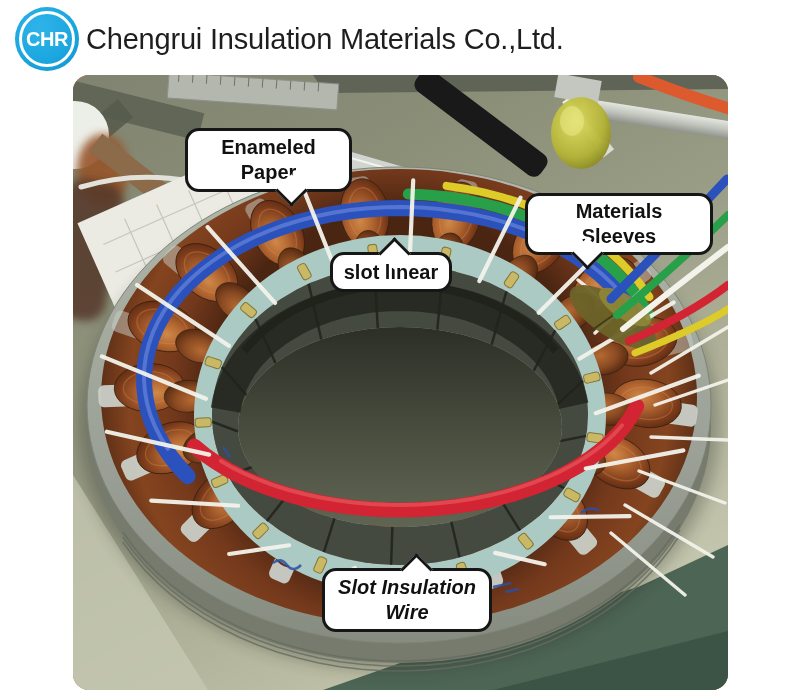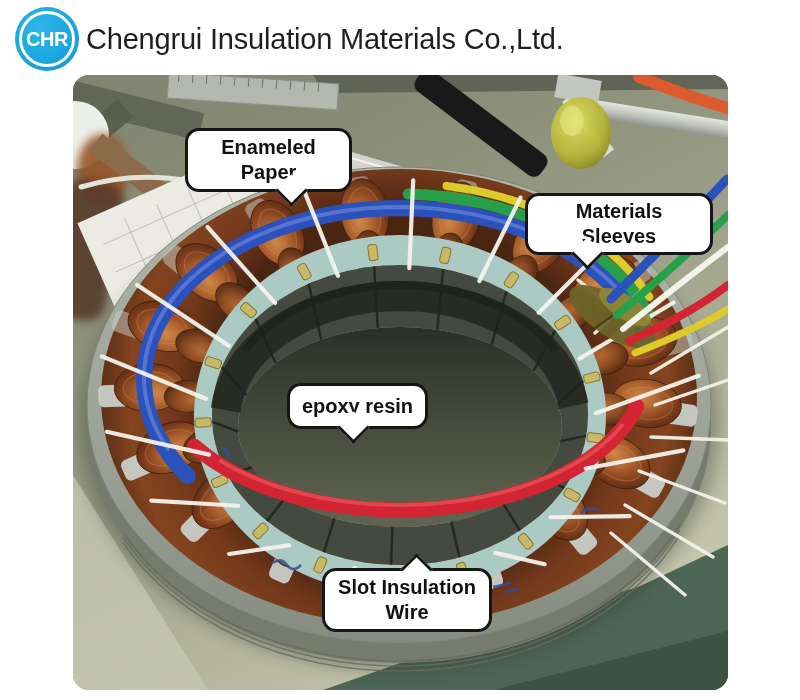--- a/index.html
+++ b/index.html
@@ -365,25 +365,25 @@
       <span>Paper</span>
       <span class="tail down" style="left:92px;"></span>
     </div>
 
     <div class="callout" style="left:452px;top:118px;width:188px;height:62px;">
       <span>Materials</span>
       <span>Sleeves</span>
       <span class="tail down" style="left:48px;"></span>
     </div>
 
-
-    <div class="callout" style="left:214px;top:308px;width:141px;height:46px;">
-      <span>epoxy resin</span>
-      <span class="tail down" style="left:52px;"></span>
-    </div>
-
-    <div class="callout" style="left:249px;top:493px;width:170px;height:64px;">
+    <div class="callout" style="left:257px;top:177px;width:122px;height:40px;">
+      <span>slot linear</span>
+      <span class="tail up" style="left:50px;"></span>
+    </div>
+
+
+    <div class="callout" style="left:249px;top:493px;width:170px;height:64px;font-style:italic;">
       <span>Slot Insulation</span>
       <span>Wire</span>
       <span class="tail up" style="left:80px;"></span>
     </div>
   </div>
 </div>
 
 </body></html>

